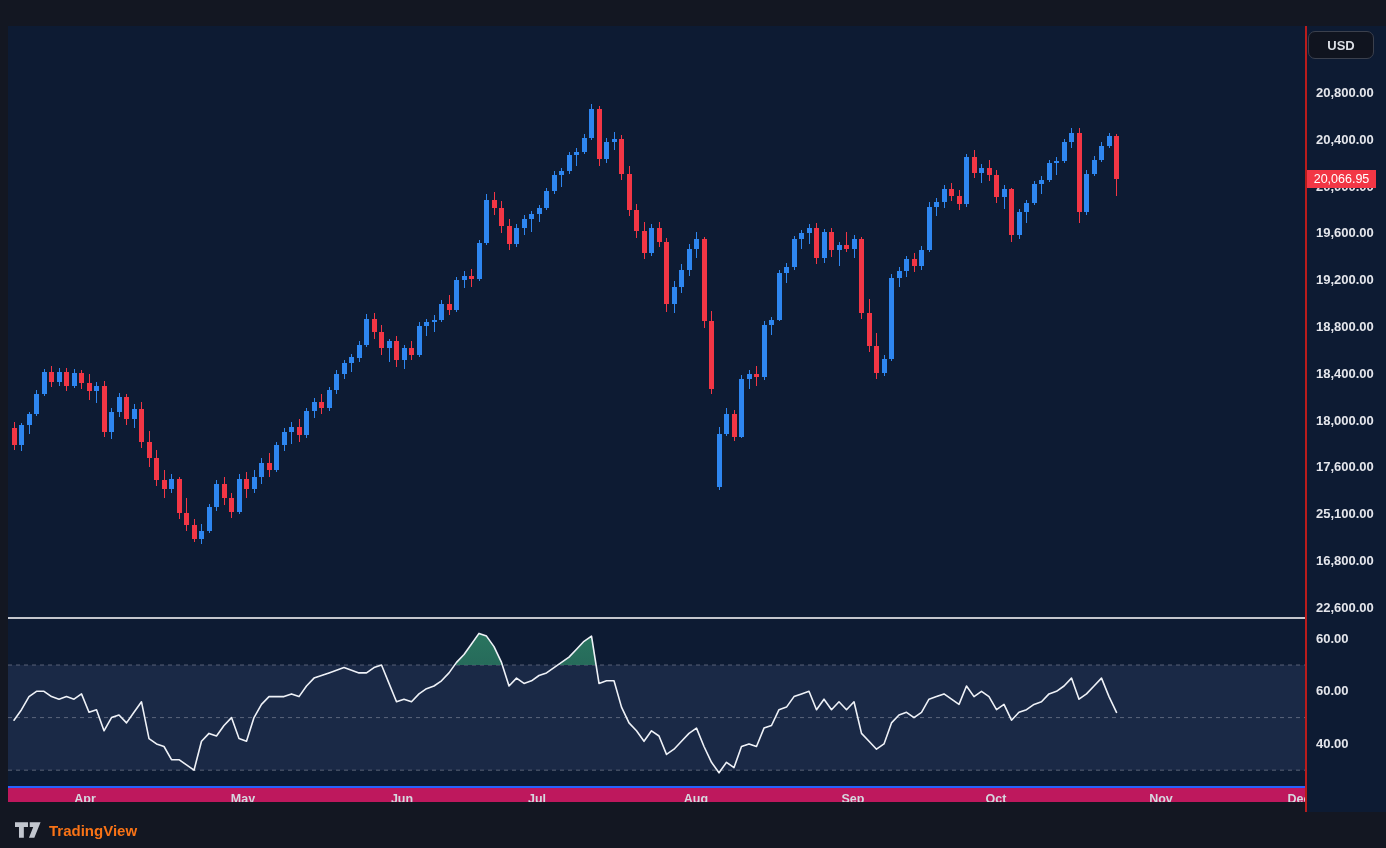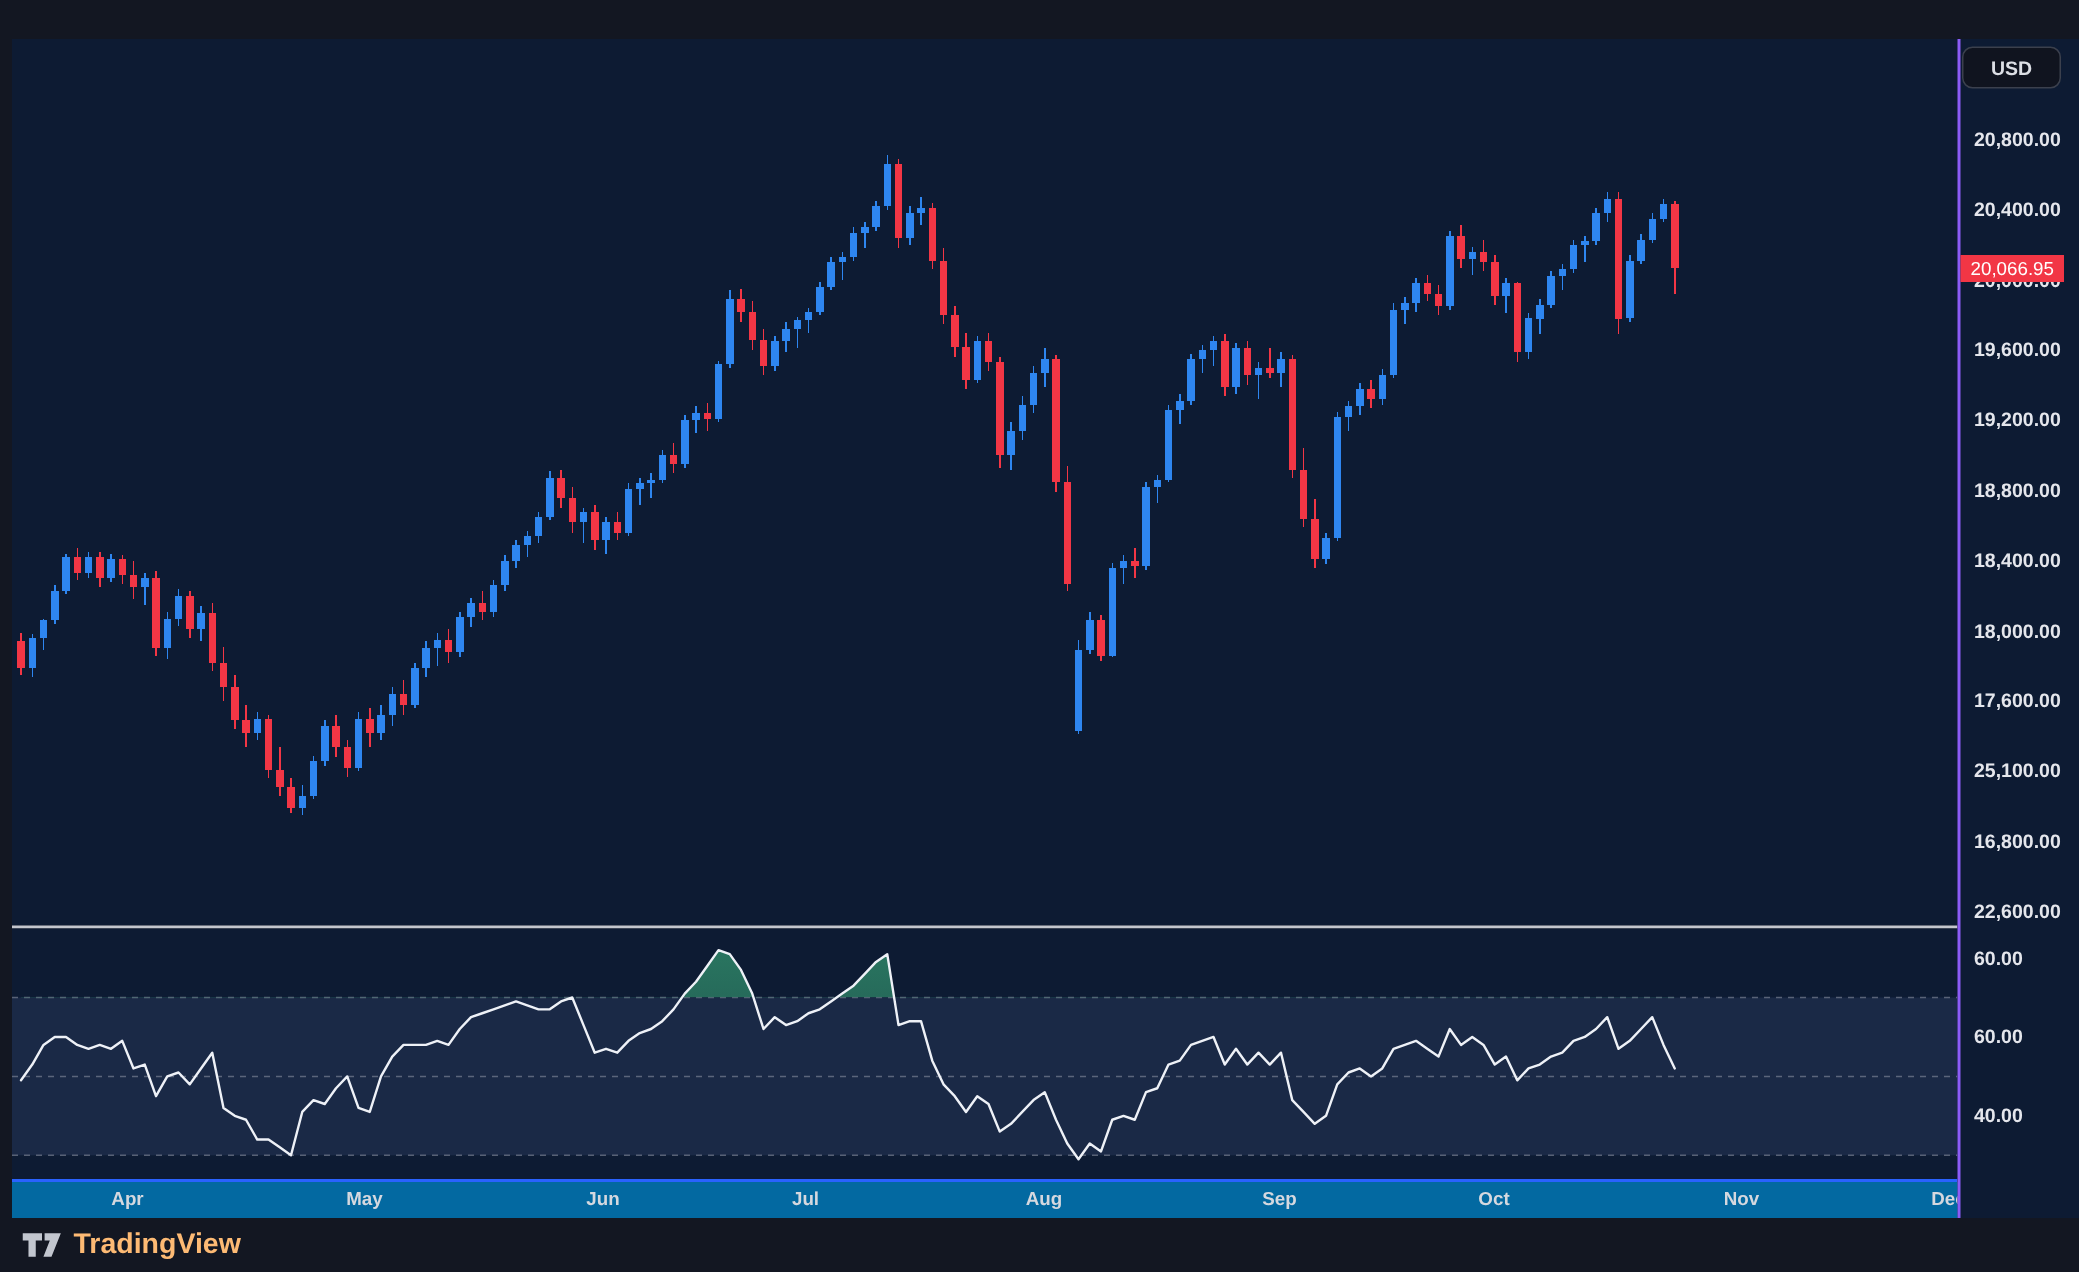--- a/index.html
+++ b/index.html
@@ -6,37 +6,37 @@
   #app{position:relative;width:1386px;height:848px;background:#131722;
        font-family:"Liberation Sans","DejaVu Sans",sans-serif;overflow:hidden;color:#d7dae0;}
   .header{position:absolute;left:0;top:0;width:1386px;height:26px;background:#131722;
           display:flex;align-items:center;}
   .header span{margin-left:10px;font-size:13px;font-weight:bold;color:#e9ebef;white-space:nowrap;}
   .pane{position:absolute;left:8px;width:1297px;background:#0d1b33;}
   .pane-price{top:26px;height:591px;}
   .pane-rsi{top:619px;height:167px;}
   .separator{position:absolute;left:8px;top:617px;width:1297px;height:2px;background:#c3c6cd;}
   .xaxis-line{position:absolute;left:8px;top:786px;width:1297px;height:2px;background:#2962ff;}
-  .time-axis{position:absolute;left:8px;top:788px;width:1297px;height:24px;background:#0369a1;overflow:hidden;padding-left:45px;}
+  .time-axis{position:absolute;left:8px;top:788px;width:1297px;height:14px;background:#be185d;overflow:hidden;padding-left:45px;}
   .time-axis .tlabel{position:absolute;top:4px;transform:translateX(-50%);font-size:12.5px;
                      font-weight:bold;color:#d5d8df;white-space:nowrap;}
   .price-axis{position:absolute;left:1305px;top:26px;width:81px;height:786px;background:#0d1b33;
-              border-left:2px solid #8b5cf6;box-sizing:border-box;}
+              border-left:2px solid #b91c1c;box-sizing:border-box;}
   .price-axis .plabel{position:absolute;left:9px;font-size:13px;font-weight:bold;color:#e4e6ec;
                       white-space:nowrap;height:16px;line-height:16px;}
   .usd-btn{position:absolute;left:1px;top:5px;width:64px;height:26px;border:1px solid #3b404d;
            border-radius:7px;background:#10141f;color:#dcdfe5;font-size:13px;font-weight:bold;
            display:flex;align-items:center;justify-content:center;z-index:3;}
   .badge{position:absolute;left:0px;width:69px;height:18px;background:#f23645;color:#ffffff;
          font-size:12.5px;font-weight:normal;display:flex;align-items:center;justify-content:center;
          z-index:2;}
   .footer{position:absolute;left:0;top:812px;width:1386px;height:36px;background:#131722;
           display:flex;align-items:center;}
   .tv-logo{margin-left:15px;display:flex;align-items:center;}
-  .tv-brand{margin-left:8px;font-size:19px;font-weight:bold;color:#fdba74;}
+  .tv-brand{margin-left:8px;font-size:15px;font-weight:bold;color:#f97316;}
   svg{display:block;}
 </style>
 </head>
 <body>
 
 <div id="app">
 
 
   <div class="pane pane-price">
     <svg id="priceSvg" width="1297" height="591">

